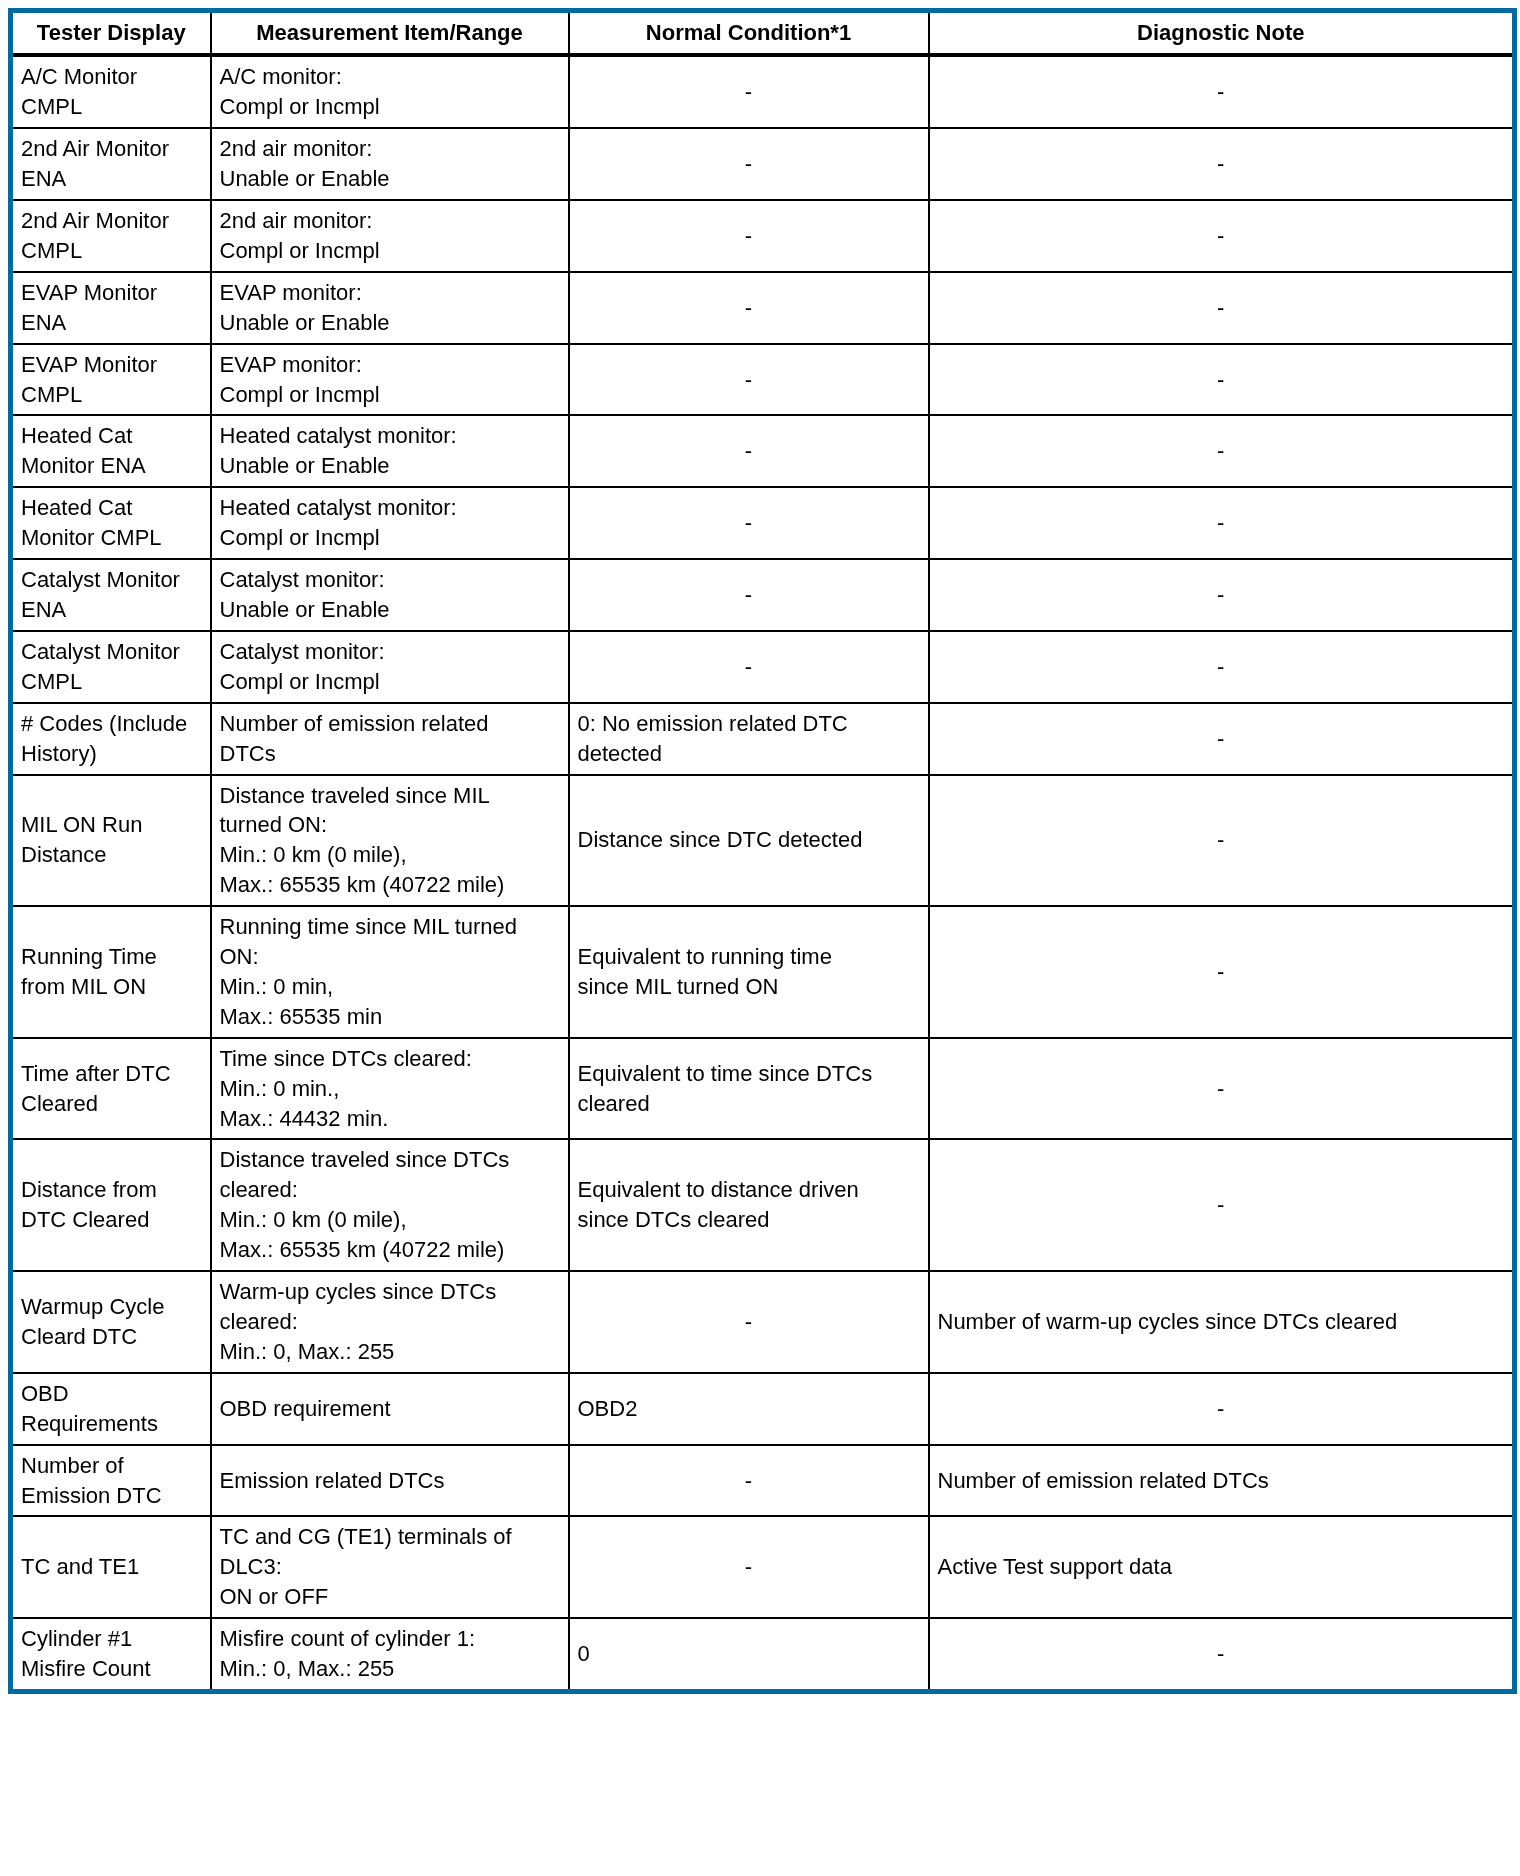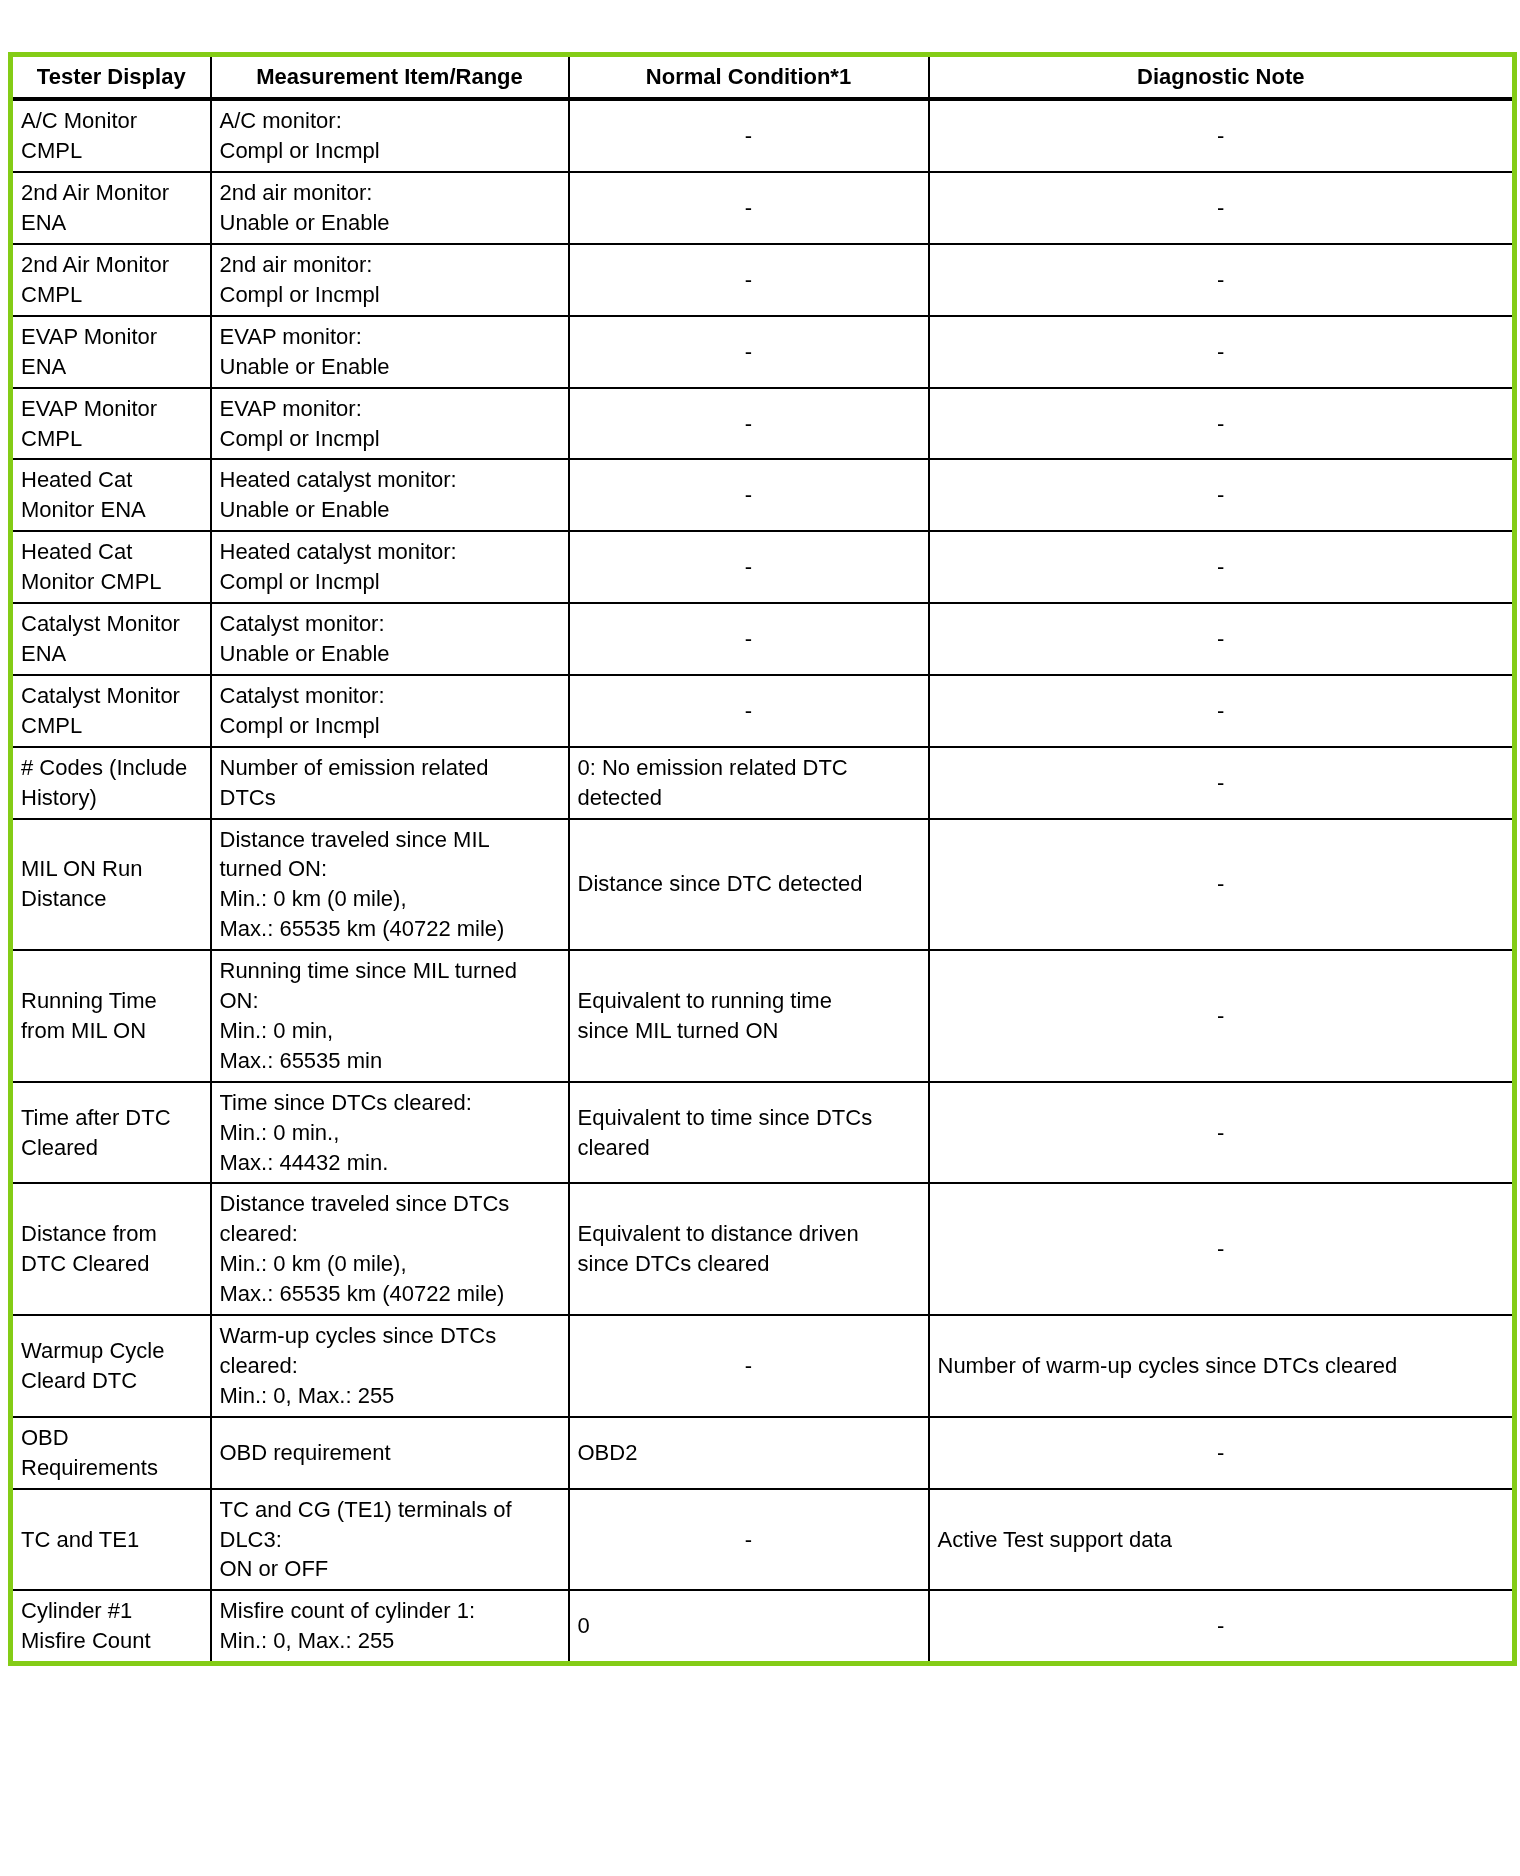--- a/index.html
+++ b/index.html
@@ -13,22 +13,21 @@
     width: 1520px;
     height: 1876px;
     background: #ffffff;
     box-sizing: border-box;
     padding: 8px;
   }
   table.diag {
     width: 1504px;
     border-collapse: collapse;
     table-layout: fixed;
-    border: 5px solid #84cc16;
-    margin-top: 44px;
+    border: 5px solid #0369a1;
   }
   table.diag th,
   table.diag td {
     border: 2px solid #000000;
     vertical-align: middle;
     box-sizing: border-box;
     overflow: hidden;
   }
   table.diag th {
     font-size: 22px;
@@ -207,20 +206,27 @@
           <td>Number of warm-up cycles since DTCs cleared</td>
         </tr>
         <tr>
           <td>OBD
 Requirements</td>
           <td>OBD requirement</td>
           <td>OBD2</td>
           <td class="center">-</td>
         </tr>
         <tr>
+          <td>Number of
+Emission DTC</td>
+          <td>Emission related DTCs</td>
+          <td class="center">-</td>
+          <td>Number of emission related DTCs</td>
+        </tr>
+        <tr>
           <td>TC and TE1</td>
           <td>TC and CG (TE1) terminals of
 DLC3:
 ON or OFF</td>
           <td class="center">-</td>
           <td>Active Test support data</td>
         </tr>
         <tr>
           <td>Cylinder #1
 Misfire Count</td>

